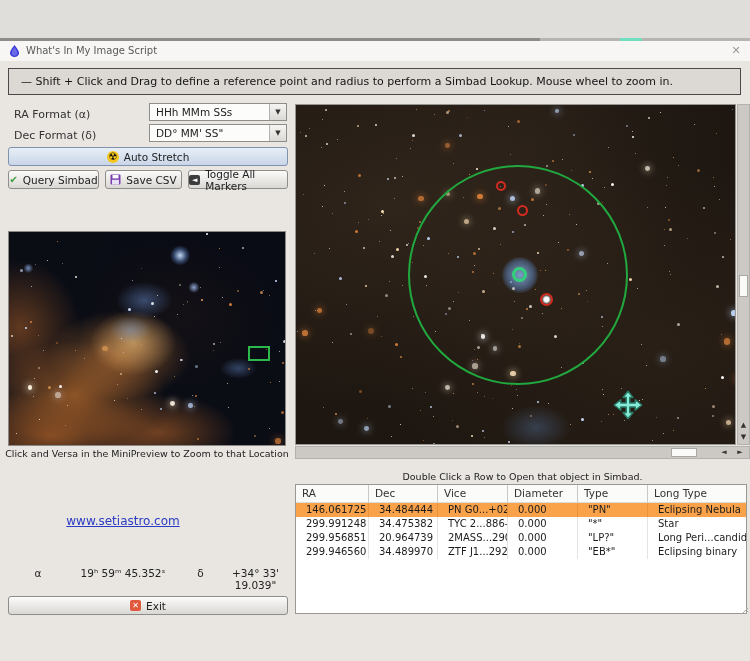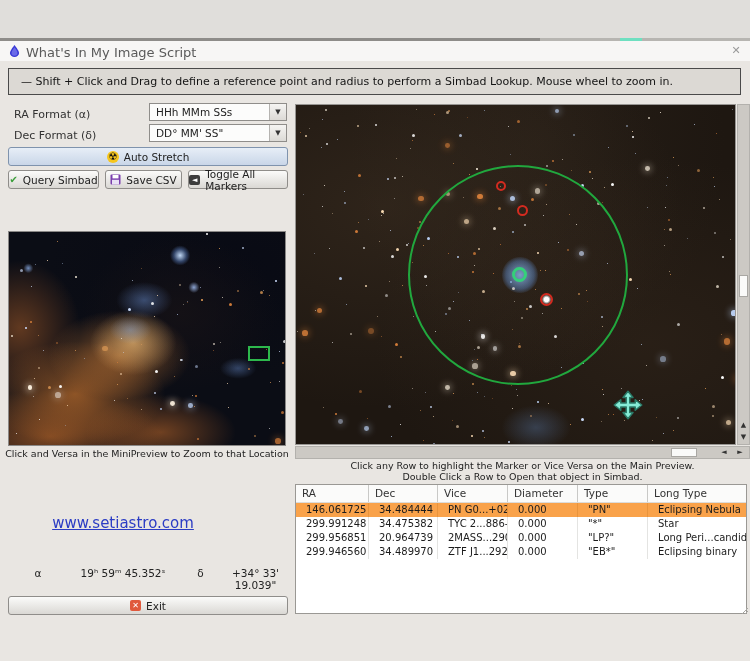--- a/index.html
+++ b/index.html
@@ -9,21 +9,21 @@
   
   .top-strip { position:absolute; left:0; top:0; width:750px; height:38px; background:#e0dedb; }
   .top-line { position:absolute; left:0; top:38px; width:750px; height:3px; background:#8e8c89; }
   .top-line-light { position:absolute; left:540px; top:38px; width:210px; height:3px; background:#b7b5b1; }
   .top-accent { position:absolute; left:620px; top:38px; width:22px; height:3px; background:#6fdfc0; }
 
   
   .window { position:absolute; left:0; top:41px; width:750px; height:620px; background:#e9e6e2; }
   .titlebar { position:absolute; left:0; top:0; width:750px; height:20px; background:#f7f6f5; }
   .titlebar .app-icon { position:absolute; left:9px; top:4px; width:11px; height:12px; }
-  .titlebar .title { position:absolute; left:26px; top:4px; font-size:13px; color:#5a5a5a; }
+  .titlebar .title { position:absolute; left:26px; top:4px; font-size:10px; color:#5a5a5a; }
   .titlebar .close { position:absolute; right:6px; top:3px; font-size:11px; color:#9a9a9a; width:16px; text-align:center; cursor:default; }
 
   .header-box { position:absolute; left:8px; top:27px; width:733px; height:27px; background:#dcd9d4;
     border:1px solid #4a4a4a; font-size:11px; color:#141414; display:flex; align-items:center; padding-left:12px; }
   .header-box b { margin-right:5px; }
 
   .form-label { position:absolute; font-size:11px; color:#333; }
   .dropdown { position:absolute; left:149px; width:138px; height:18px; background:#fcfcfb; border:1px solid #8f8d8a;
     font-size:10.5px; color:#222; display:flex; align-items:center; }
   .dropdown .val { flex:1; padding-left:6px; white-space:nowrap; overflow:hidden; }
@@ -56,21 +56,21 @@
       radial-gradient(ellipse 150px 62px at 15% 96%, rgba(220,120,45,.55), transparent 75%),
       radial-gradient(ellipse 100px 50px at 55% 94%, rgba(210,115,45,.5), transparent 75%),
       radial-gradient(ellipse 80px 90px at 4% 45%, rgba(200,110,45,.45), transparent 75%),
       radial-gradient(ellipse 120px 95px at 62% 38%, rgba(22,18,22,.85), transparent 82%),
       radial-gradient(ellipse 200px 120px at 78% 18%, rgba(8,10,20,.9), transparent 90%),
       #0b0d15; }
   .zoom-rect { position:absolute; left:86.5%; top:53.5%; width:22px; height:15px; border:2px solid #2db84c; }
   .mini-caption { position:absolute; left:0; top:407px; width:294px; text-align:center; font-size:9.5px; color:#222; }
 
   .credit { position:absolute; left:0; top:460px; width:294px; text-align:center; font-size:10px; color:#222; }
-  .weblink { position:absolute; left:0; top:473px; width:246px; text-align:center; font-size:15px; text-decoration:underline; cursor:pointer; }
+  .weblink { position:absolute; left:0; top:473px; width:246px; text-align:center; font-size:12px; text-decoration:underline; cursor:pointer; }
 
   .coords { position:absolute; left:8px; top:526px; width:280px; display:grid; grid-template-columns:60px 110px 45px 1fr;
     font-size:10.5px; color:#222; }
   .coords span { text-align:center; }
 
   .btn-exit { left:8px; top:555px; width:280px; height:19px; }
 
   
   .preview-wrap { position:absolute; left:295px; top:63px; width:455px; height:355px; }
   .main-preview { position:absolute; left:0; top:0; width:441px; height:341px; border:1px solid #979592; overflow:hidden;
@@ -571,21 +571,20 @@
         <div class="sb-btn up">▲</div>
         <div class="sb-btn down">▼</div>
       </div>
       <div class="hsb">
         <div class="thumb"></div>
         <div class="sb-btn left">◄</div>
         <div class="sb-btn right">►</div>
       </div>
     </div>
 
-    <div class="hint hint1">Click any Row to highlight the Marker or Vice Versa on the Main Preview.</div>
     <div class="hint hint2">Double Click a Row to Open that object in Simbad.</div>
 
     <div class="results-table">
       <div class="t-row t-head">
         <div class="cell">RA</div>
         <div class="cell">Dec</div>
         <div class="cell">Vice</div>
         <div class="cell">Diameter</div>
         <div class="cell">Type</div>
         <div class="cell">Long Type</div>

